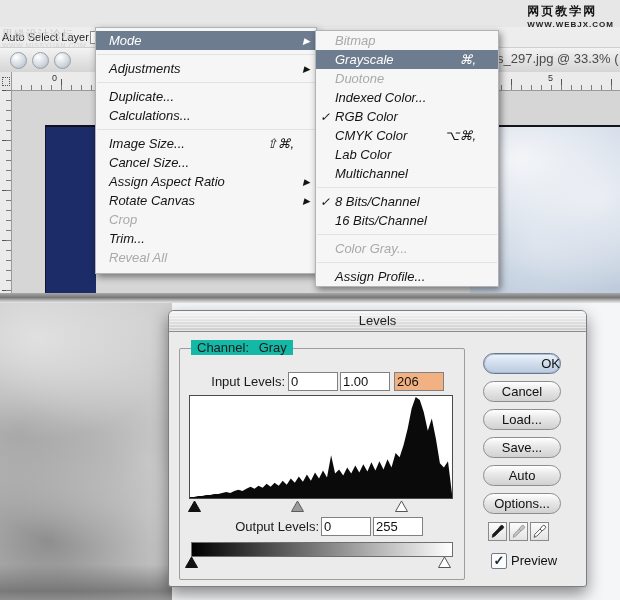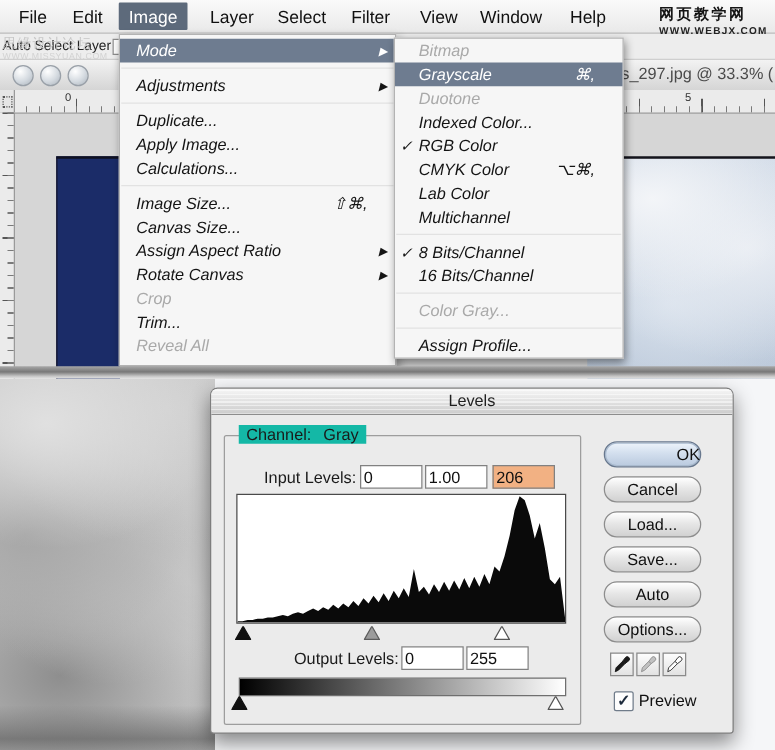--- a/index.html
+++ b/index.html
@@ -135,31 +135,20 @@
 
     <div class="optbar">
       <span class="opt-label">Auto Select Layer</span>
       <span class="opt-check"></span>
     </div>
     <div class="wm-faint">
       <div class="cn">思缘设计论坛</div>
       <div class="url">WWW.MISSYUAN.COM</div>
     </div>
 
-    <div class="menubar" id="menubar">
-        <span class="mb-item" style="left: 7px;">File</span>
-        <span class="mb-item" style="left: 50px;">Edit</span>
-        <span class="mb-item active" style="left: 95px;">Image</span>
-        <span class="mb-item" style="left: 160px;">Layer</span>
-        <span class="mb-item" style="left: 214px;">Select</span>
-        <span class="mb-item" style="left: 273px;">Filter</span>
-        <span class="mb-item" style="left: 328px;">View</span>
-        <span class="mb-item" style="left: 376px;">Window</span>
-        <span class="mb-item" style="left: 448px;">Help</span>
-      </div>
     <div class="wm">
       <div class="cn">网页教学网</div>
       <div class="url">WWW.WEBJX.COM</div>
     </div>
 
     <div class="menu-panel image-menu" id="image-menu-list">
         <div class="mrow hl">
           <span class="mlabel">Mode</span>
           <span class="mspace"></span>
           <span class="marrow">▶</span>
@@ -170,38 +159,33 @@
           <span class="mspace"></span>
           <span class="marrow">▶</span>
         </div>
         <div class="msep"></div>
         <div class="mrow">
           <span class="mlabel">Duplicate...</span>
           <span class="mspace"></span>
           <span class="marrow"></span>
         </div>
         <div class="mrow">
-          <span class="mlabel">Apply Image...</span>
-          <span class="mspace"></span>
-          <span class="marrow"></span>
-        </div>
-        <div class="mrow">
           <span class="mlabel">Calculations...</span>
           <span class="mspace"></span>
           <span class="marrow"></span>
         </div>
         <div class="msep"></div>
         <div class="mrow">
           <span class="mlabel">Image Size...</span>
           <span class="mspace"></span>
           <span class="mshort">⇧⌘,</span>
           <span class="marrow"></span>
         </div>
         <div class="mrow">
-          <span class="mlabel">Canvas Size...</span>
+          <span class="mlabel">Cancel Size...</span>
           <span class="mspace"></span>
           <span class="marrow"></span>
         </div>
         <div class="mrow">
           <span class="mlabel">Assign Aspect Ratio</span>
           <span class="mspace"></span>
           <span class="marrow">▶</span>
         </div>
         <div class="mrow">
           <span class="mlabel">Rotate Canvas</span>

